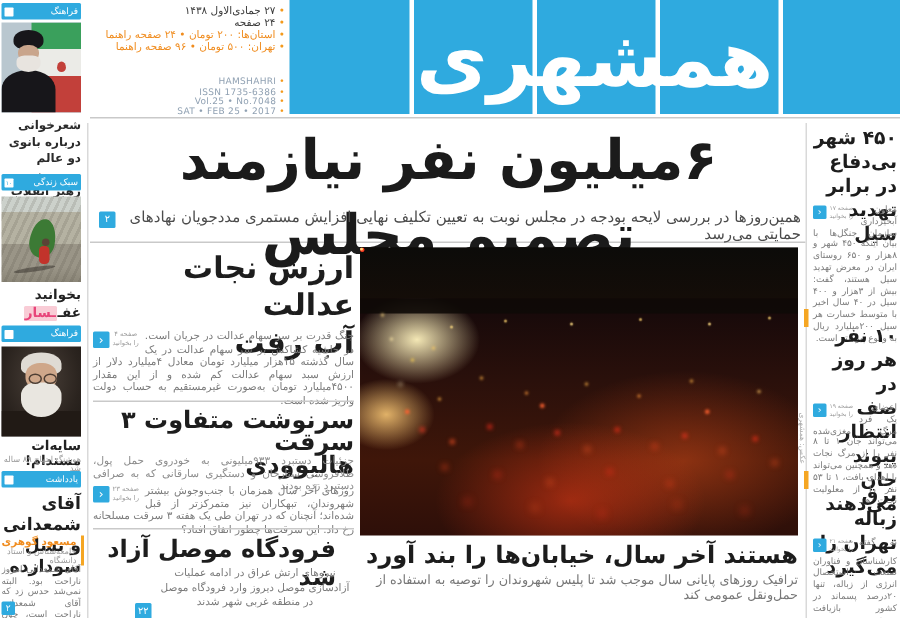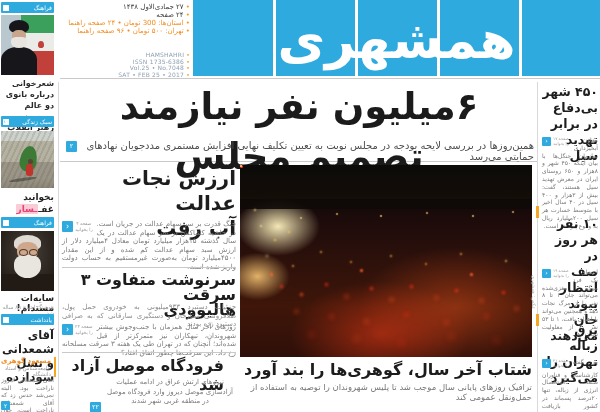--- a/index.html
+++ b/index.html
@@ -146,21 +146,21 @@
 
 <div class="abs logo">همشهری</div>
 <div class="abs tilegap" style="left:273px"></div>
 <div class="abs tilegap" style="left:355px"></div>
 <div class="abs tilegap" style="left:437px"></div>
 <div class="abs tilegap" style="left:519px"></div>
 
 <div class="abs dateinfo">
   <div class="ln">۲۷ جمادی‌الاول ۱۴۳۸</div>
   <div class="ln">۲۴ صفحه</div>
-  <div class="ln orange">استان‌ها: 300 تومان • ۲۴ صفحه راهنما</div>
+  <div class="ln orange">استان‌ها: ۲۰۰ تومان • ۲۴ صفحه راهنما</div>
   <div class="ln orange">تهران: ۵۰۰ تومان • ۹۶ صفحه راهنما</div>
 </div>
 
 <div class="abs enginfo">
   <div class="ln">HAMSHAHRI</div>
   <div class="ln">ISSN 1735-6386</div>
   <div class="ln">Vol.25 • No.7048</div>
   <div class="ln">SAT • FEB 25 • 2017</div>
 </div>
 
@@ -212,21 +212,21 @@
   <span>نیروهای ارتش عراق در ادامه عملیات آزادسازی موصل دیروز وارد فرودگاه موصل در منطقه غربی شهر شدند</span>
 </div>
 
 <div class="abs photo">
   <div class="ph-sky"></div>
   <div class="ph-gantry"></div>
   <div class="ph-dots1"></div>
   <div class="ph-dots2"></div>
 </div>
 <div class="abs credit">عکس: همشهری</div>
-<div class="abs cap-t">شتاب آخر سال، گوهری‌ها را بند آورد</div>
+<div class="abs cap-t">هستند آخر سال، خیابان‌ها را بند آورد</div>
 <div class="abs cap-s">ترافیک روزهای پایانی سال موجب شد تا پلیس شهروندان را توصیه به استفاده از حمل‌ونقل عمومی کند</div>
 
 <div class="abs t-big pre" style="left:542px;top:84px;width:56px;font-size:12.5px;line-height:16px">۴۵۰ شهر
 بی‌دفاع در برابر
 تهدید سیل</div>
 <div class="abs body-txt" style="left:542px;top:136px;width:56px;font-size:6px;line-height:7.8px">
   <span class="readbox sm">
     <span class="lbl">
       <span>صفحه ۱۷</span><br>
       <span>را بخوانید</span>

